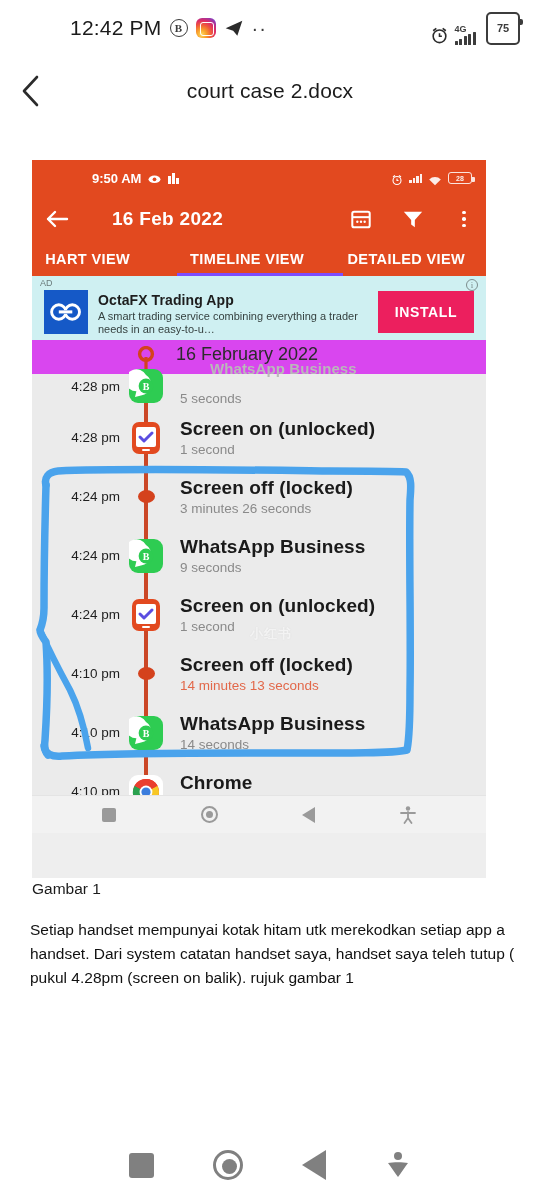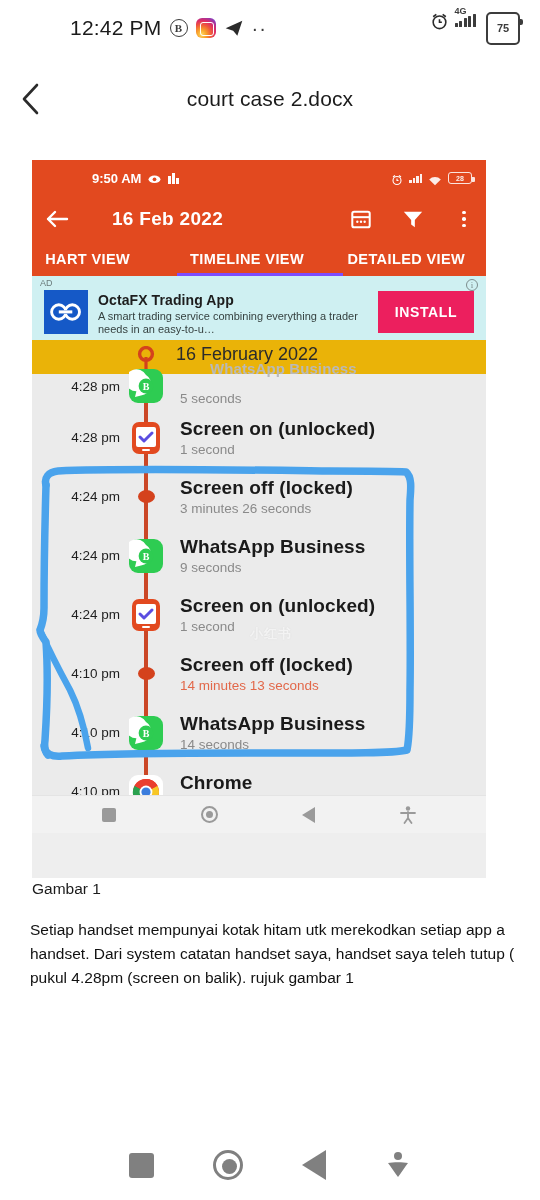--- a/index.html
+++ b/index.html
@@ -31,21 +31,21 @@
     background:
       radial-gradient(circle at 28% 82%, #ffdb5c 0%, #f8a12c 22%, #f05a3b 44%, #dc2b66 64%, #8a3ab9 86%);
     position: relative;
   }
   .icon-ig::after {
     content: ""; position: absolute; left: 4px; top: 4px; width: 12px; height: 12px;
     border: 1.6px solid #fff; border-radius: 3px;
   }
   .icon-telegram { width: 20px; height: 18px; display:block; }
   .sb-dots { font-size: 20px; color: #3c3c3c; letter-spacing: 1px; line-height: 10px; }
-  .sb-right { display: flex; align-items: flex-start; gap: 6px; }
+  .sb-right { display: flex; align-items: flex-end; gap: 6px; }
   .icon-alarm { width: 19px; height: 19px; display:block; }
   .sig { display: flex; align-items: flex-end; gap: 1.5px; height: 15px; position: relative; }
   .sig .net { position: absolute; top: -6px; left: 0; font-size: 9px; color: #3c3c3c; font-weight: bold; }
   .sig i { display: block; width: 3px; background: #3c3c3c; border-radius: .5px; }
   .sig i:nth-child(2){ height: 4px; }
   .sig i:nth-child(3){ height: 6px; }
   .sig i:nth-child(4){ height: 9px; }
   .sig i:nth-child(5){ height: 11px; }
   .sig i:nth-child(6){ height: 13px; }
   .batt {
@@ -53,21 +53,21 @@
     display: flex; align-items: center; justify-content: center;
     font-size: 11px; color: #3c3c3c; position: relative; font-weight: 600;
   }
   .batt::after {
     content: ""; position: absolute; right: -5px; top: 5px;
     width: 3px; height: 6px; background: #3c3c3c; border-radius: 0 2px 2px 0;
   }
 
   
   .doc-header {
-    position: absolute; top: 68px; left: 0; width: 540px; height: 62px;
+    position: absolute; top: 60px; left: 0; width: 540px; height: 62px;
     display: flex; align-items: center;
   }
   .back-chevron { width: 60px; height: 62px; display: flex; align-items: center; justify-content: center; }
   .doc-title {
     flex: 1; text-align: center; font-size: 21px; color: #1b1b1b;
     margin-right: 60px; letter-spacing: .1px;
   }
 
   
   .shot {
@@ -150,21 +150,21 @@
     width: 96px; height: 42px; background: #ec1f5e; color: #fff; font-size: 14px;
     font-weight: bold; letter-spacing: .6px; display: flex; align-items: center;
     justify-content: center; margin-top: 8px; margin-right: 4px; flex: none;
   }
 
   .timeline { position: relative; background: #ebebeb; height: 455px; overflow: hidden; }
   .tl-rail {
     position: absolute; left: 112px; top: 0; width: 4px; height: 455px; background: #cb4726;
   }
   .tl-head {
-    height: 34px; display: flex; align-items: center; background: #eab308;
+    height: 34px; display: flex; align-items: center; background: #d946ef;
     position: relative;
   }
   .tl-head-date {
     position: absolute; left: 144px; top: 4px; font-size: 18px; color: #2b2b2b;
   }
   .tl-pin {
     position: absolute; left: 104px; top: 6px; width: 20px; height: 26px;
   }
   .tl-row {
     height: 59px; display: flex; align-items: center; position: relative;

